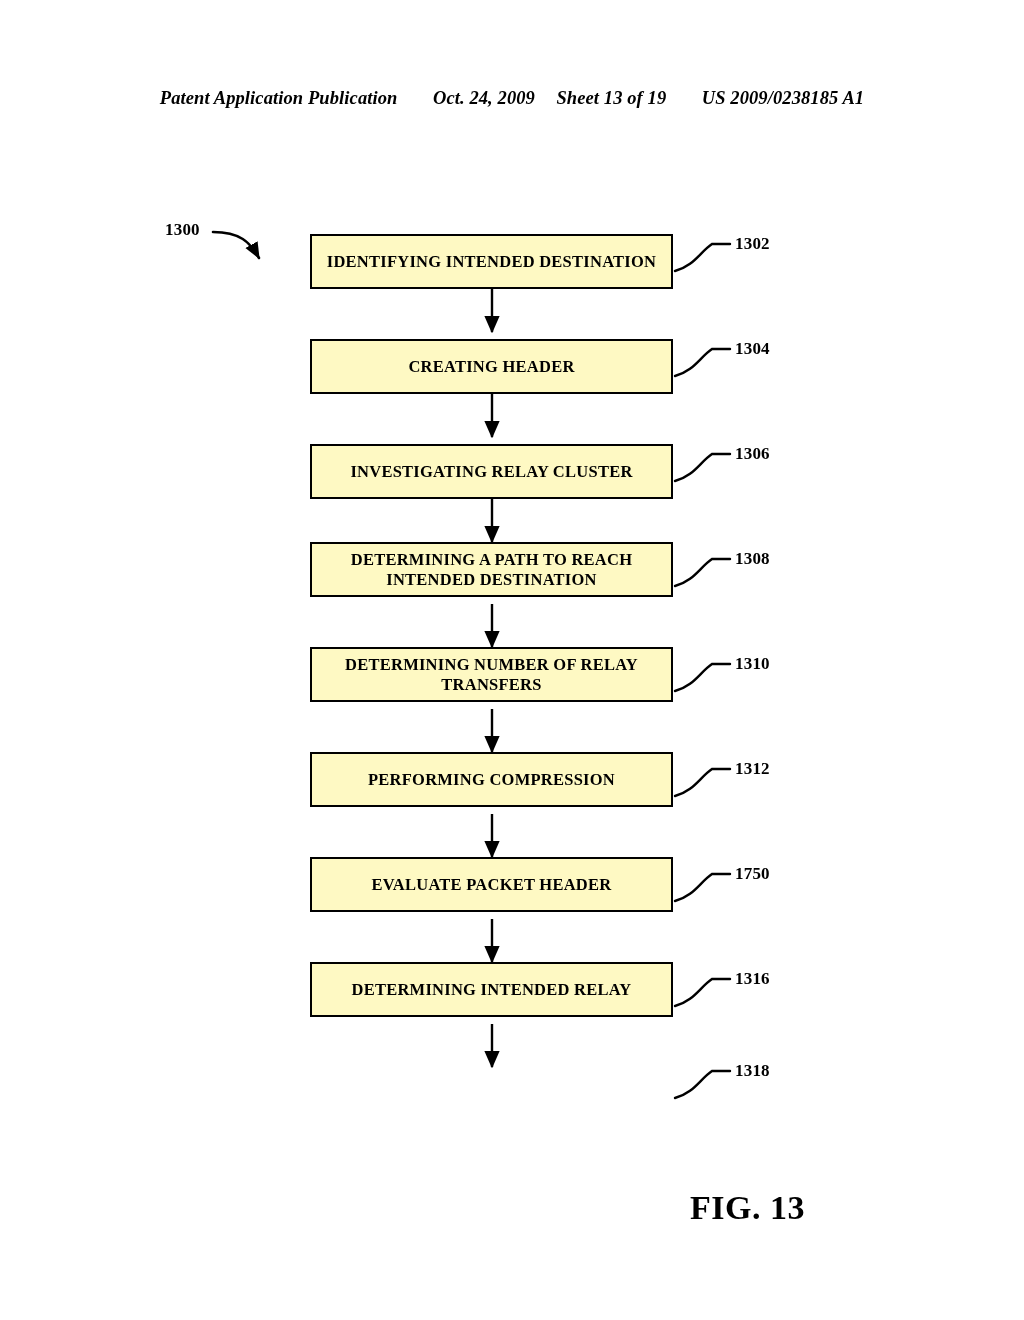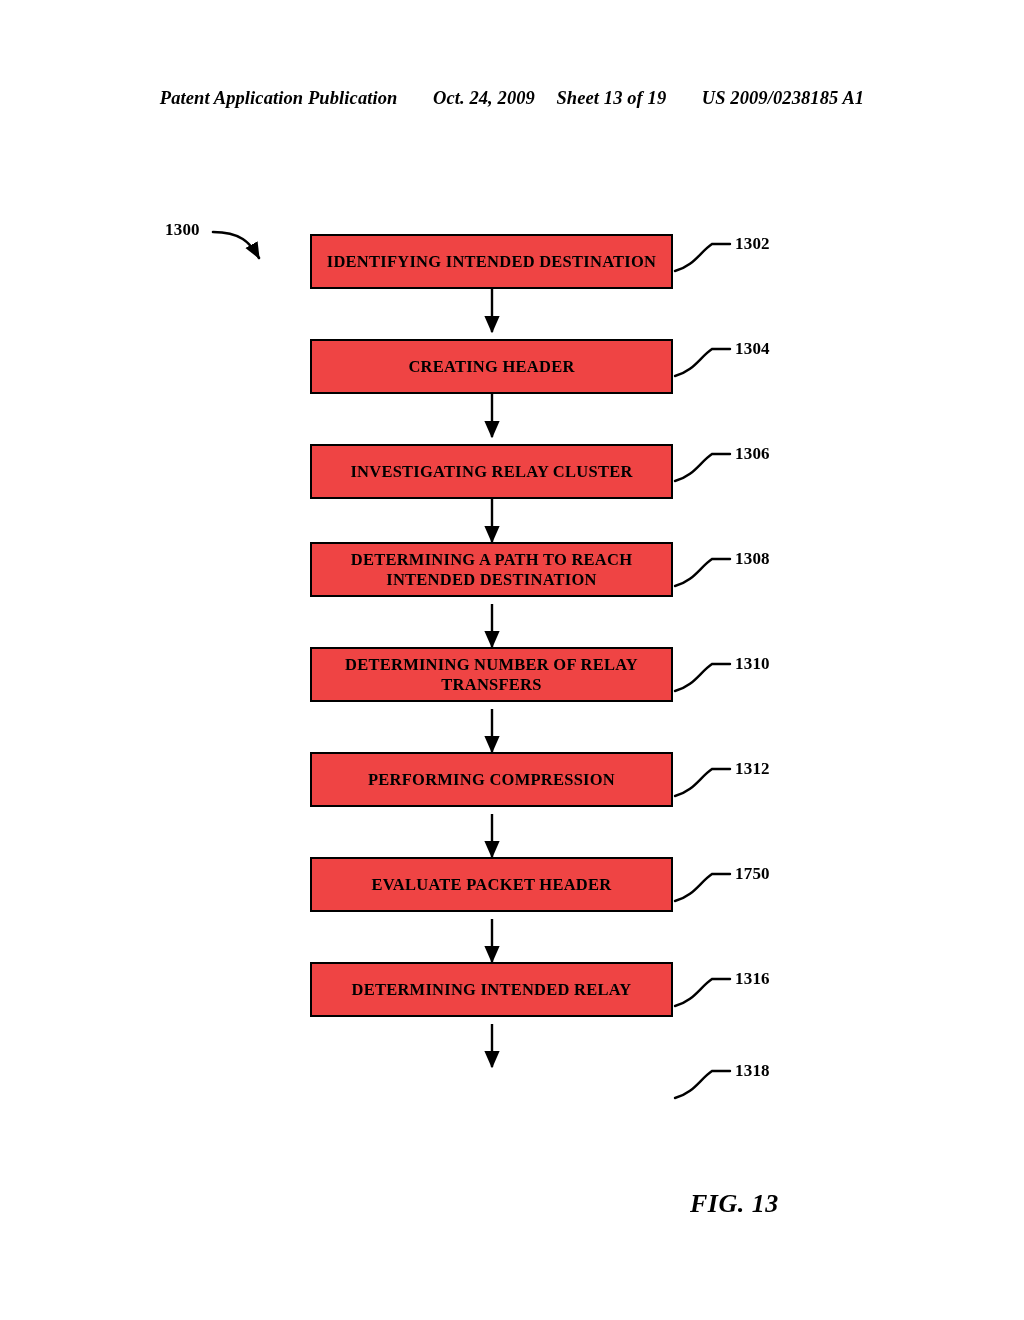--- a/index.html
+++ b/index.html
@@ -52,21 +52,21 @@
   }
 
   
   .flow-box {
     position: absolute;
     left: 310px;
     width: 363px;
     height: 55px;
     box-sizing: border-box;
     border: 2.5px solid #000000;
-    background: #ef4444;
+    background: #fef9c3;
     display: flex;
     align-items: center;
     justify-content: center;
     text-align: center;
     padding: 0 13px;
     font-size: 16.5px;
     font-weight: bold;
     line-height: 1.18;
     letter-spacing: 0.25px;
     white-space: pre-line;
@@ -85,25 +85,24 @@
   #ref-1300 {
     left: 165px;
     top: 216px;
   }
 
   
   #fig-caption {
     position: absolute;
     left: 690px;
     top: 1185px;
-    font-size: 26px;
+    font-size: 34px;
     font-weight: bold;
     letter-spacing: 0.5px;
     white-space: nowrap;
-    font-style: italic;
   }
 </style>
 </head>
 <body>
 
 <div id="page-header">
   <span class="seg">Patent Application Publication</span>
   <span class="gap-lg"></span>
   <span class="seg">Oct. 24, 2009</span>
   <span class="gap-sm"></span>

